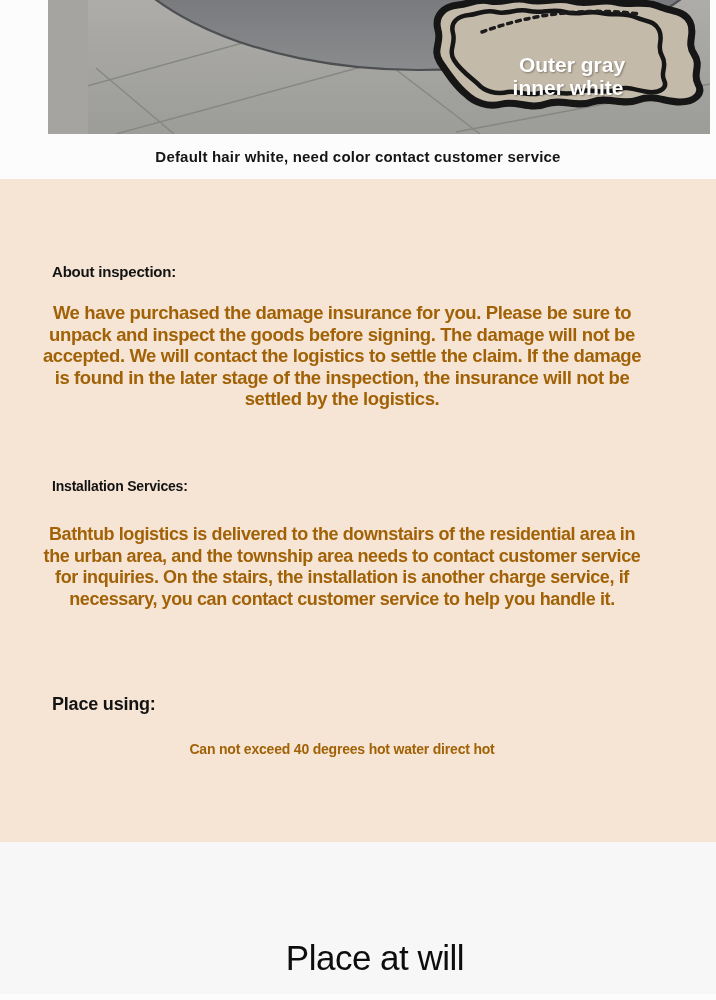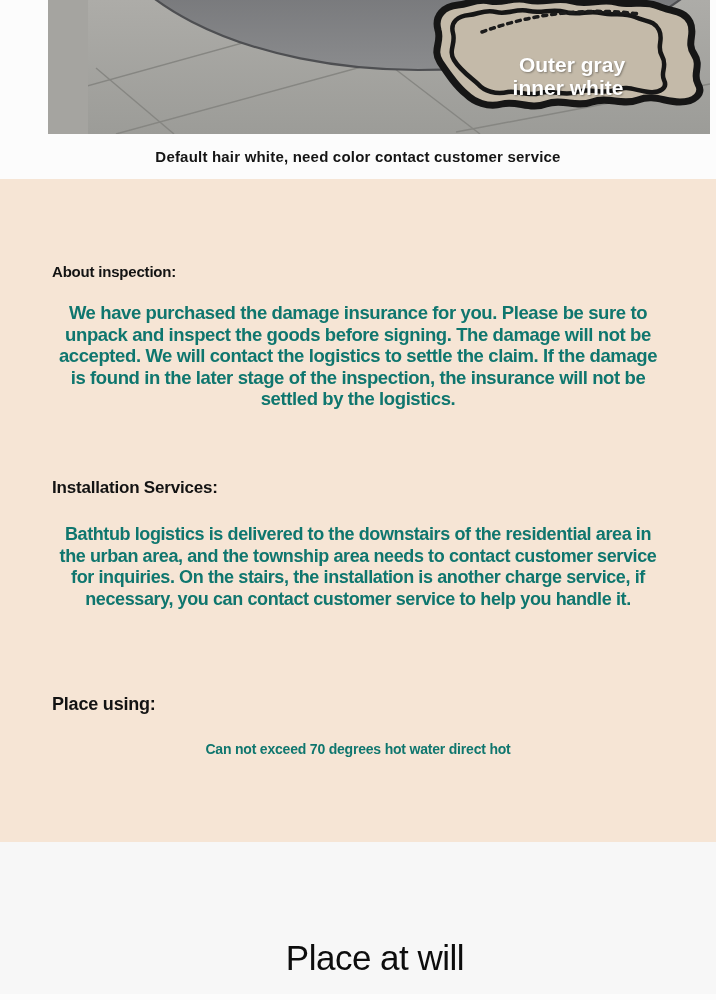--- a/index.html
+++ b/index.html
@@ -31,24 +31,24 @@
   .panel{
     position:relative;height:663px;
     background:var(--panel-bg,#f6e5d5);
     text-align:center;
   }
   .panel .h{
     position:absolute;left:52px;font-weight:700;color:#131313;
     letter-spacing:-0.2px;
   }
   .panel .h1{top:84px;font-size:15px;}
-  .panel .h2{top:299px;font-size:17px;}
+  .panel .h2{top:299px;font-size:14px;}
   .panel .h3{top:515px;font-size:18px;}
   .panel p{
-    position:absolute;left:52px;margin:0;font-weight:700;color:#0f766e;
+    position:absolute;left:36px;margin:0;font-weight:700;color:#a16207;
     letter-spacing:-0.4px;
   }
   .panel .p1{top:123px;width:612px;font-size:18.5px;line-height:21.6px;}
   .panel .p2{top:345px;width:612px;font-size:18px;line-height:21.6px;}
   .panel .p3{top:562px;width:612px;font-size:14px;line-height:17px;letter-spacing:-0.2px;}
 
   
   .footer{
     position:relative;height:152px;
     background:var(--footer-bg,#f7f7f7);
@@ -143,20 +143,20 @@
   <div class="caption">Default hair white, need color contact customer service</div>
 
   <div class="panel">
     <div class="h h1">About inspection:</div>
     <p class="p1">We have purchased the damage insurance for you. Please be sure to unpack and inspect the goods before signing. The damage will not be accepted. We will contact the logistics to settle the claim. If the damage is found in the later stage of the inspection, the insurance will not be settled by the logistics.</p>
 
     <div class="h h2">Installation Services:</div>
     <p class="p2">Bathtub logistics is delivered to the downstairs of the residential area in the urban area, and the township area needs to contact customer service for inquiries. On the stairs, the installation is another charge service, if necessary, you can contact customer service to help you handle it.</p>
 
     <div class="h h3">Place using:</div>
-    <p class="p3">Can not exceed 70 degrees hot water direct hot</p>
+    <p class="p3">Can not exceed 40 degrees hot water direct hot</p>
   </div>
 
   <div class="footer">
     <div class="footer-title">Place at will</div>
   </div>
 
 </div>
 
 </body></html>

